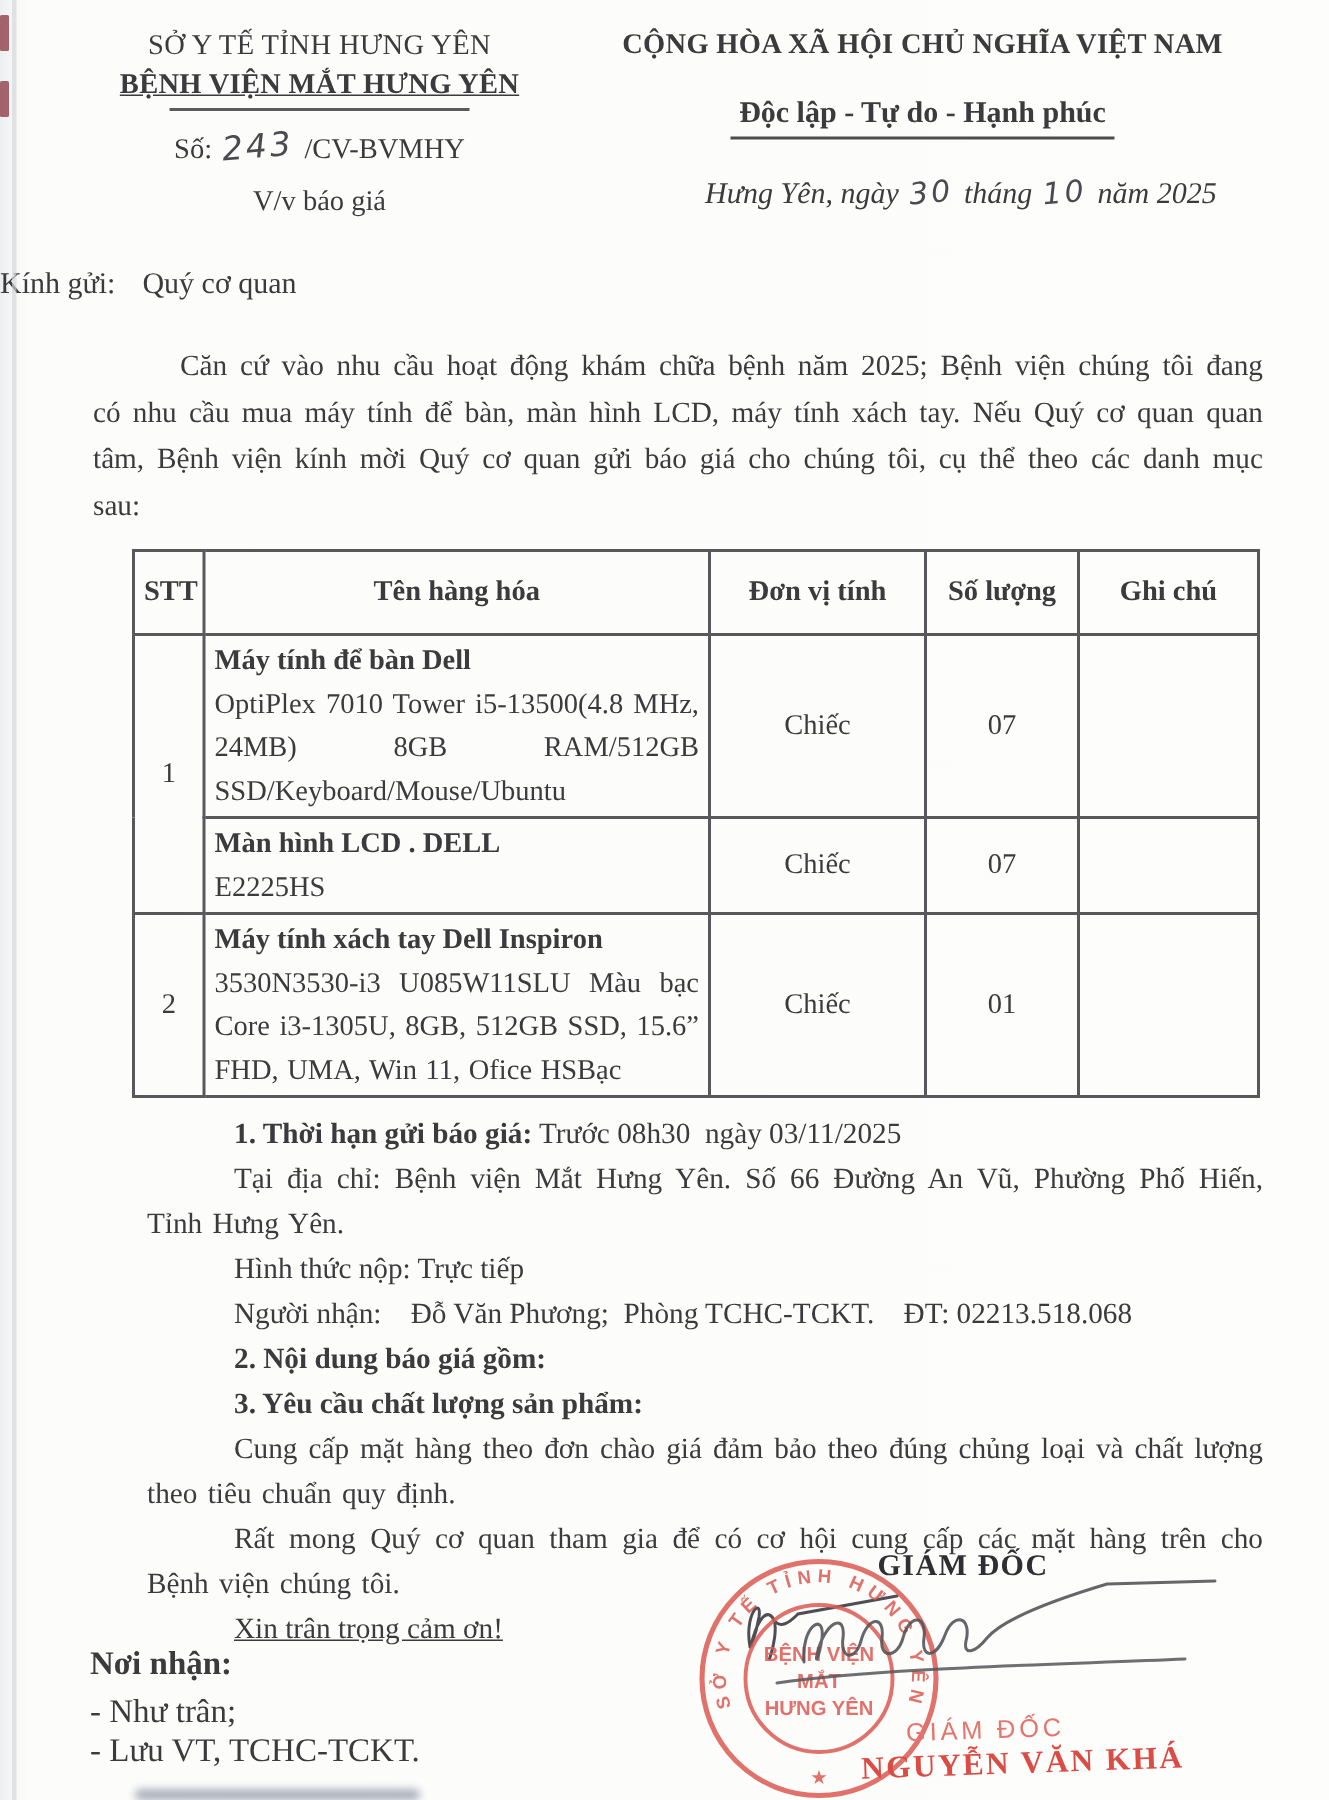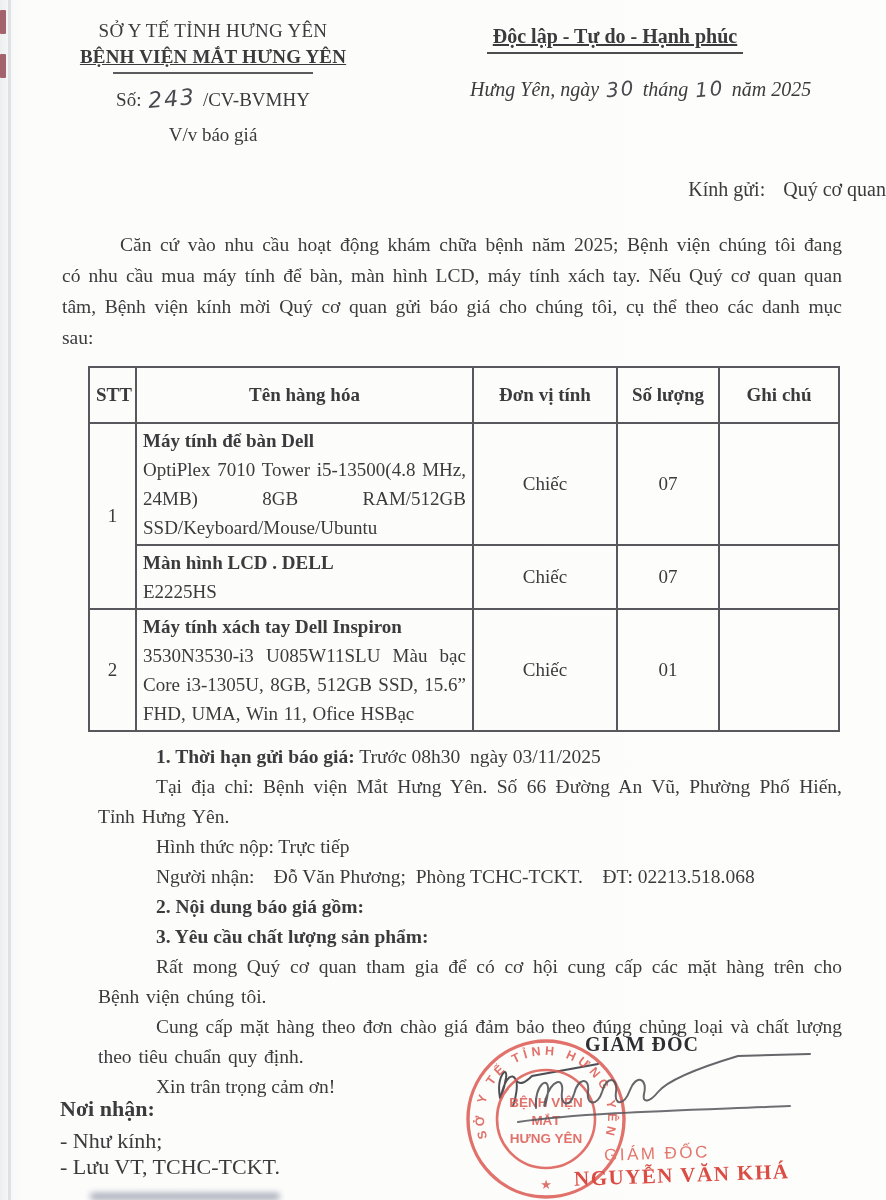--- a/index.html
+++ b/index.html
@@ -23,46 +23,46 @@
   
   .doc-header{display:flex;padding-top:18px;}
   .hdr-left{width:310px;margin-left:58px;text-align:center;line-height:1.35;}
   .hdr-left .agency{font-size:19px;letter-spacing:.3px;}
   .hdr-left .hospital{font-size:19px;font-weight:bold;letter-spacing:.2px;text-decoration:underline;}
   .hdr-rule{width:200px;height:2px;background:#5b5b5e;margin:3px auto 10px auto;}
   .doc-number{font-size:19px;}
   .subject{font-size:19px;margin-top:8px;}
   .hdr-right{width:470px;margin-left:12px;text-align:center;line-height:1.3;}
   .hdr-right .national1{font-size:19px;font-weight:bold;letter-spacing:.2px;}
-  .hdr-right .national2{font-size:20px;font-weight:bold;display:inline-block;border-bottom:2px solid #4d4d50;padding:2px 6px 3px 6px;margin-top:3px;text-decoration:underline;}
+  .hdr-right .national2{font-size:20px;font-weight:bold;display:inline-block;border-bottom:2px solid #4d4d50;padding:2px 6px 3px 6px;margin-top:17px;}
   .date-line{font-size:20px;font-style:italic;margin-top:22px;padding-left:90px;text-align:left;}
   .handwritten{font-family:"DejaVu Sans",sans-serif;font-style:italic;display:inline-block;transform:rotate(-5deg);font-size:22px;color:#4a4a50;letter-spacing:2px;margin:0 2px;}
   .handwritten.sm{font-size:20px;}
 
   
-  .salutation{margin-top:30px;text-align:right;font-size:20px;}
+  .salutation{margin-top:30px;text-align:left;font-size:20px;}
   .salutation .gap{display:inline-block;width:18px;}
   .intro{margin:28px 44px 0 62px;font-size:19.5px;line-height:31px;text-align:justify;text-indent:58px;word-spacing:2.5px;}
 
   
   table.items{border-collapse:collapse;margin:13px 0 0 88px;width:750px;table-layout:fixed;font-size:19px;}
   table.items td,table.items th{border:2px solid #58585c;padding:2px 6px;vertical-align:middle;}
   col.c-stt{width:47px;} col.c-name{width:337px;} col.c-unit{width:144px;} col.c-qty{width:102px;} col.c-note{width:120px;}
   th.hcell{font-weight:bold;text-align:center;height:50px;font-size:19px;}
   td.stt{text-align:center;font-size:19px;}
   td.name{padding:6px 10px 6px 12px;line-height:29px;vertical-align:top;}
   td.name .nm{font-weight:bold;display:block;}
   td.name .spec{display:block;text-align:justify;word-spacing:1px;}
   td.unit,td.qty,td.note{text-align:center;}
 
   
   .sections{margin:10px 44px 0 98px;font-size:19.5px;line-height:30px;}
   .sections p{margin:0;text-indent:58px;}
   .sections p.justify{text-align:justify;word-spacing:2px;}
-  .thanks-line{position:relative;}
+  .thanks-line{position:relative;text-decoration:underline;}
   .squiggle{position:absolute;left:330px;top:-14px;}
 
   
   .noi-nhan{position:absolute;left:60px;top:1096px;font-size:22px;line-height:26px;}
   .noi-nhan .nlabel{font-weight:bold;margin-bottom:6px;}
   .signer-title{position:absolute;left:552px;top:1033px;width:180px;text-align:center;font-size:20px;font-weight:bold;letter-spacing:1px;color:#2f2f33;}
   .stamp-wrap{position:absolute;left:460px;top:1033px;opacity:.85;}
   .sig-wrap{position:absolute;left:498px;top:1046px;}
   .red-title{position:absolute;left:604px;top:1144px;font-family:"Liberation Sans","DejaVu Sans",sans-serif;font-size:17px;letter-spacing:2.5px;color:#e4766d;transform:rotate(-2deg);}
   .red-name{position:absolute;left:574px;top:1163px;font-size:21px;font-weight:bold;letter-spacing:1.5px;color:#da4c44;transform:rotate(-2deg);}
@@ -82,20 +82,21 @@
       <div class="hospital">BỆNH VIỆN MẮT HƯNG YÊN</div>
       <div class="hdr-rule"></div>
       <div class="doc-number">
         <span>Số:</span>
         <span class="handwritten">243</span>
         <span>/CV-BVMHY</span>
       </div>
       <div class="subject">V/v báo giá</div>
     </div>
     <div class="hdr-right">
+      <div class="national1">CỘNG HÒA XÃ HỘI CHỦ NGHĨA VIỆT NAM</div>
       <div><span class="national2">Độc lập - Tự do - Hạnh phúc</span></div>
       <div class="date-line">
         <span>Hưng Yên, ngày</span>
         <span class="handwritten sm">30</span>
         <span>tháng</span>
         <span class="handwritten sm">10</span>
         <span>năm 2025</span>
       </div>
     </div>
   </div>
@@ -154,35 +155,35 @@
   </tbody>
     </table>
 
   <div class="sections">
     <p><span class="bold">1. Thời hạn gửi báo giá:</span> <span>Trước 08h30&nbsp; ngày 03/11/2025</span></p>
     <p class="justify">Tại địa chỉ: Bệnh viện Mắt Hưng Yên. Số 66 Đường An Vũ, Phường Phố Hiến, Tỉnh Hưng Yên.</p>
     <p>Hình thức nộp: Trực tiếp</p>
     <p>Người nhận:&nbsp;&nbsp;&nbsp; Đỗ Văn Phương;&nbsp; Phòng TCHC-TCKT.&nbsp;&nbsp;&nbsp; ĐT: 02213.518.068</p>
     <p class="bold">2. Nội dung báo giá gồm:</p>
     <p class="bold">3. Yêu cầu chất lượng sản phẩm:</p>
+    <p class="justify">Cung cấp mặt hàng theo đơn chào giá đảm bảo theo đúng chủng loại và chất lượng theo tiêu chuẩn quy định.</p>
     <p class="justify">Rất mong Quý cơ quan tham gia để có cơ hội cung cấp các mặt hàng trên cho Bệnh viện chúng tôi.</p>
-    <p class="justify">Cung cấp mặt hàng theo đơn chào giá đảm bảo theo đúng chủng loại và chất lượng theo tiêu chuẩn quy định.</p>
     <p class="thanks-line">
       <span>Xin trân trọng cảm ơn!</span>
       <span class="squiggle">
         <svg width="120" height="55" viewBox="0 0 120 55">
           <path d="M14,40 C10,18 22,6 20,20 C18,32 12,48 16,34 C20,20 26,14 30,22 C32,27 30,40 27,48 M30,22 C34,28 40,24 46,18 L112,6" fill="none" stroke="#4e4e54" stroke-width="2" stroke-linecap="round"></path>
         </svg>
       </span>
     </p>
   </div>
 
   <div class="noi-nhan">
     <div class="nlabel">Nơi nhận:</div>
-    <div>- Như kính;</div>
+    <div>- Như trân;</div>
     <div>- Lưu VT, TCHC-TCKT.</div>
   </div>
 
   <div class="signer-title">GIÁM ĐỐC</div>
 
   <div class="stamp-wrap">
     <svg width="172" height="172" viewBox="0 0 172 172">
       <defs>
         <path id="ringArc" d="M 30.7,112.1 A 62,62 0 1 1 141.3,112.1" fill="none"></path>
       </defs>

